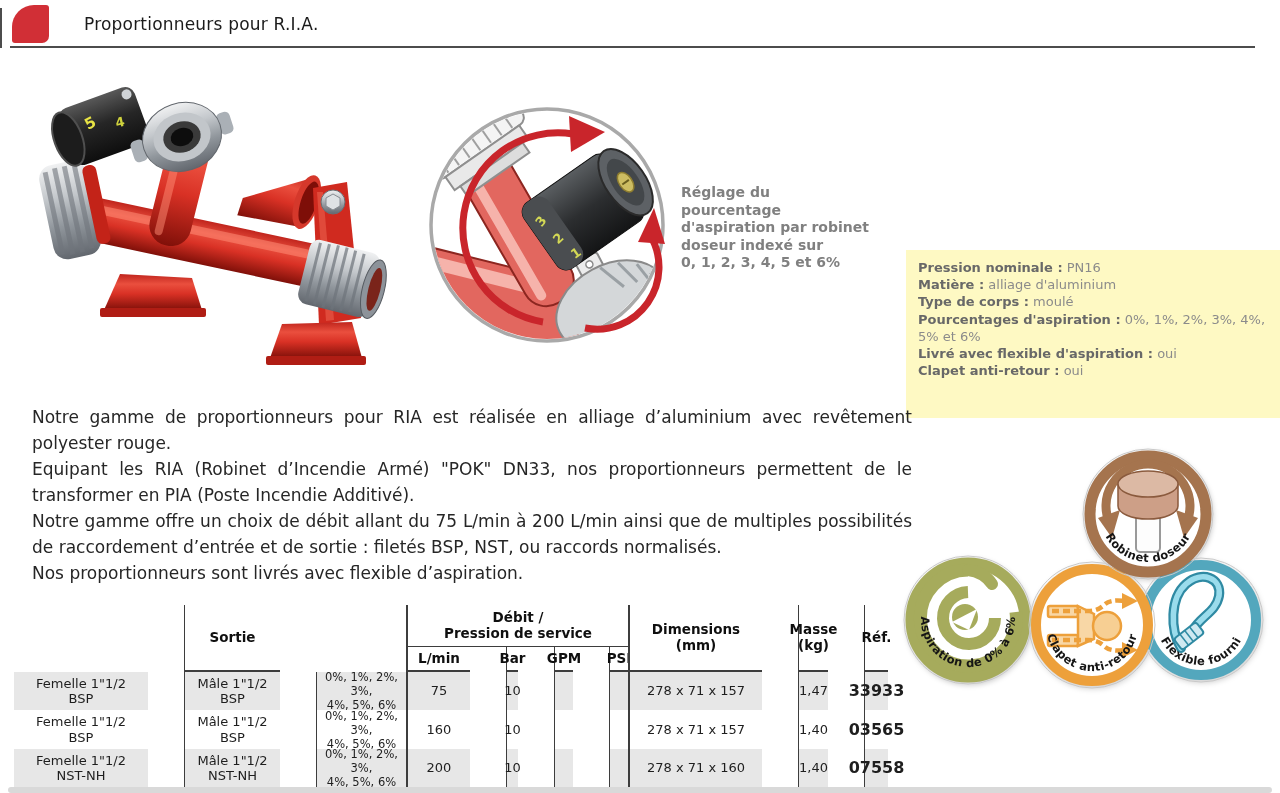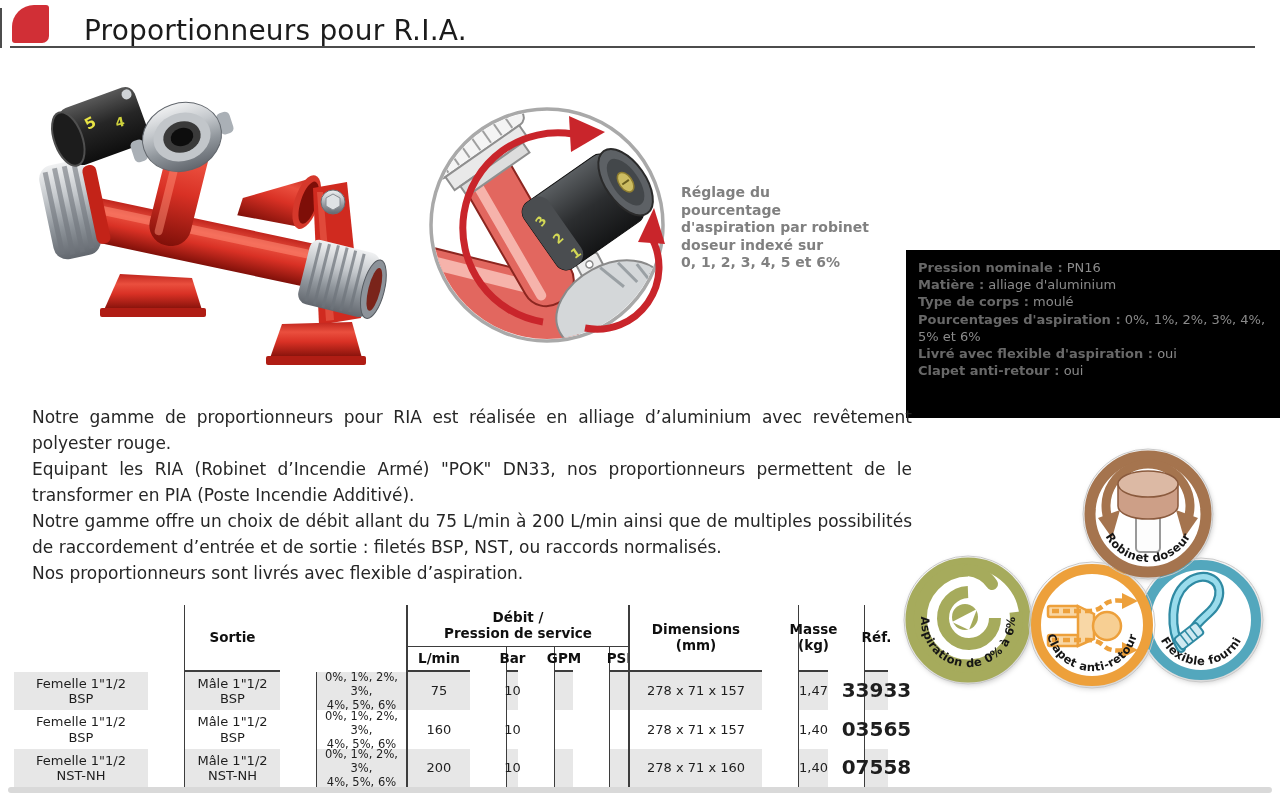--- a/index.html
+++ b/index.html
@@ -3,29 +3,29 @@
 <meta charset="utf-8">
 <style>
   html,body{margin:0;padding:0;background:#fff;}
   #page{position:relative;width:1280px;height:793px;background:#ffffff;overflow:hidden;
         font-family:"DejaVu Sans","Liberation Sans",sans-serif;}
 
   
   .left-tick{position:absolute;left:0;top:8px;width:2px;height:40px;background:#4c4c4c;}
   .logo{position:absolute;left:12px;top:5px;width:37px;height:38px;background:#d12f36;
         border-radius:22px 3px 7px 3px;}
-  .title{position:absolute;left:84px;top:14px;font-size:28px;color:#1b1b1b;letter-spacing:.2px;}
+  .title{position:absolute;left:84px;top:14px;font-size:17px;color:#1b1b1b;letter-spacing:.2px;}
   .rule{position:absolute;left:10px;top:46px;width:1245px;height:2px;background:#4c4c4c;}
 
   
   .annotation{position:absolute;left:681px;top:184px;width:232px;font-size:14px;font-weight:bold;
               color:#808080;line-height:17.5px;white-space:pre-line;}
 
   
-  .specs{position:absolute;left:906px;top:250px;width:374px;height:168px;background:#000000;
+  .specs{position:absolute;left:906px;top:250px;width:374px;height:168px;background:#fef9c3;
          box-sizing:border-box;padding:9px 12px 0 12px;font-size:13px;line-height:17.2px;color:#8b8b8b;}
   .specs b{color:#686868;}
 
   
   .description{position:absolute;left:32px;top:404px;width:880px;font-size:17px;line-height:26px;
                color:#262626;text-align:justify;}
   .description p{margin:0;}
 
   
   .ptable{position:absolute;left:14px;top:605px;display:grid;
@@ -34,21 +34,21 @@
   .c{display:flex;align-items:center;justify-content:center;text-align:center;
      white-space:pre-line;box-sizing:border-box;line-height:15.5px;}
   .hdr{font-weight:bold;font-size:13.5px;color:#0f0f0f;}
   .bl{border-left:1px solid #3d3d3d;margin-left:36px;}
   .blw{border-left:2px solid #3d3d3d;}
   .hbb{border-bottom:2px solid #3d3d3d;}
   .gbb{border-bottom:1px solid #3d3d3d;}
   .r0{background:#e7e7e7;}
   .r1{background:#ffffff;}
   .reglage{font-size:11.5px;line-height:14px;}
-  .refcell{font-weight:bold;font-size:20px;}
+  .refcell{font-weight:bold;font-size:16px;}
 
   
   .product-svg{position:absolute;left:20px;top:82px;}
   .detail-svg{position:absolute;left:425px;top:100px;overflow:visible;}
   .badges-svg{position:absolute;left:898px;top:440px;overflow:visible;
               filter:drop-shadow(1px 2px 2px rgba(0,0,0,.18));}
   .badge-text{font-size:11.5px;font-weight:bold;fill:#151515;letter-spacing:.4px;}
 
   .footer-bar{position:absolute;left:8px;top:787px;width:1264px;height:6px;background:#d9d9d9;
               border-radius:3px;}

